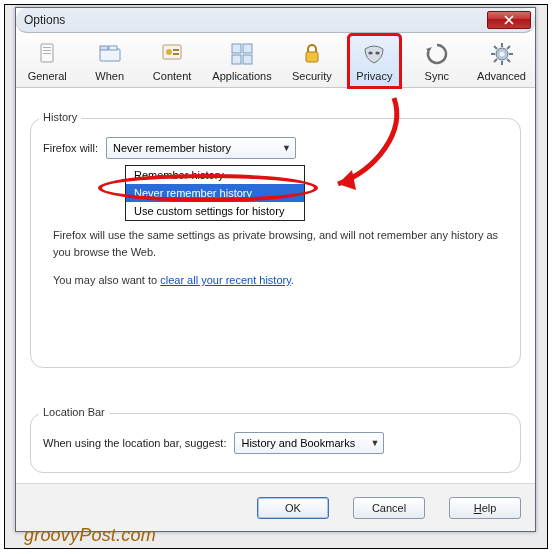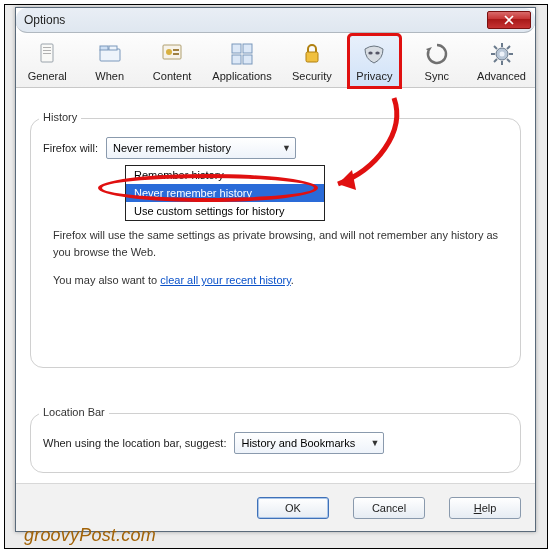--- a/index.html
+++ b/index.html
@@ -109,21 +109,21 @@
     display: flex; align-items: center; justify-content: space-between;
     padding: 0 4px 0 6px;
     font-size: 11px;
     color: #000;
     cursor: pointer;
   }
   .combo .arrow { font-size: 9px; color: #333; }
   .dropdown {
     position: absolute;
     left: 94px; top: 46px;
-    width: 200px;
+    width: 180px;
     border: 1px solid #222;
     background: #fff;
     z-index: 5;
   }
   .dropdown .opt {
     padding: 3px 8px;
     font-size: 11px;
     cursor: pointer;
   }
   .dropdown .opt.sel {

